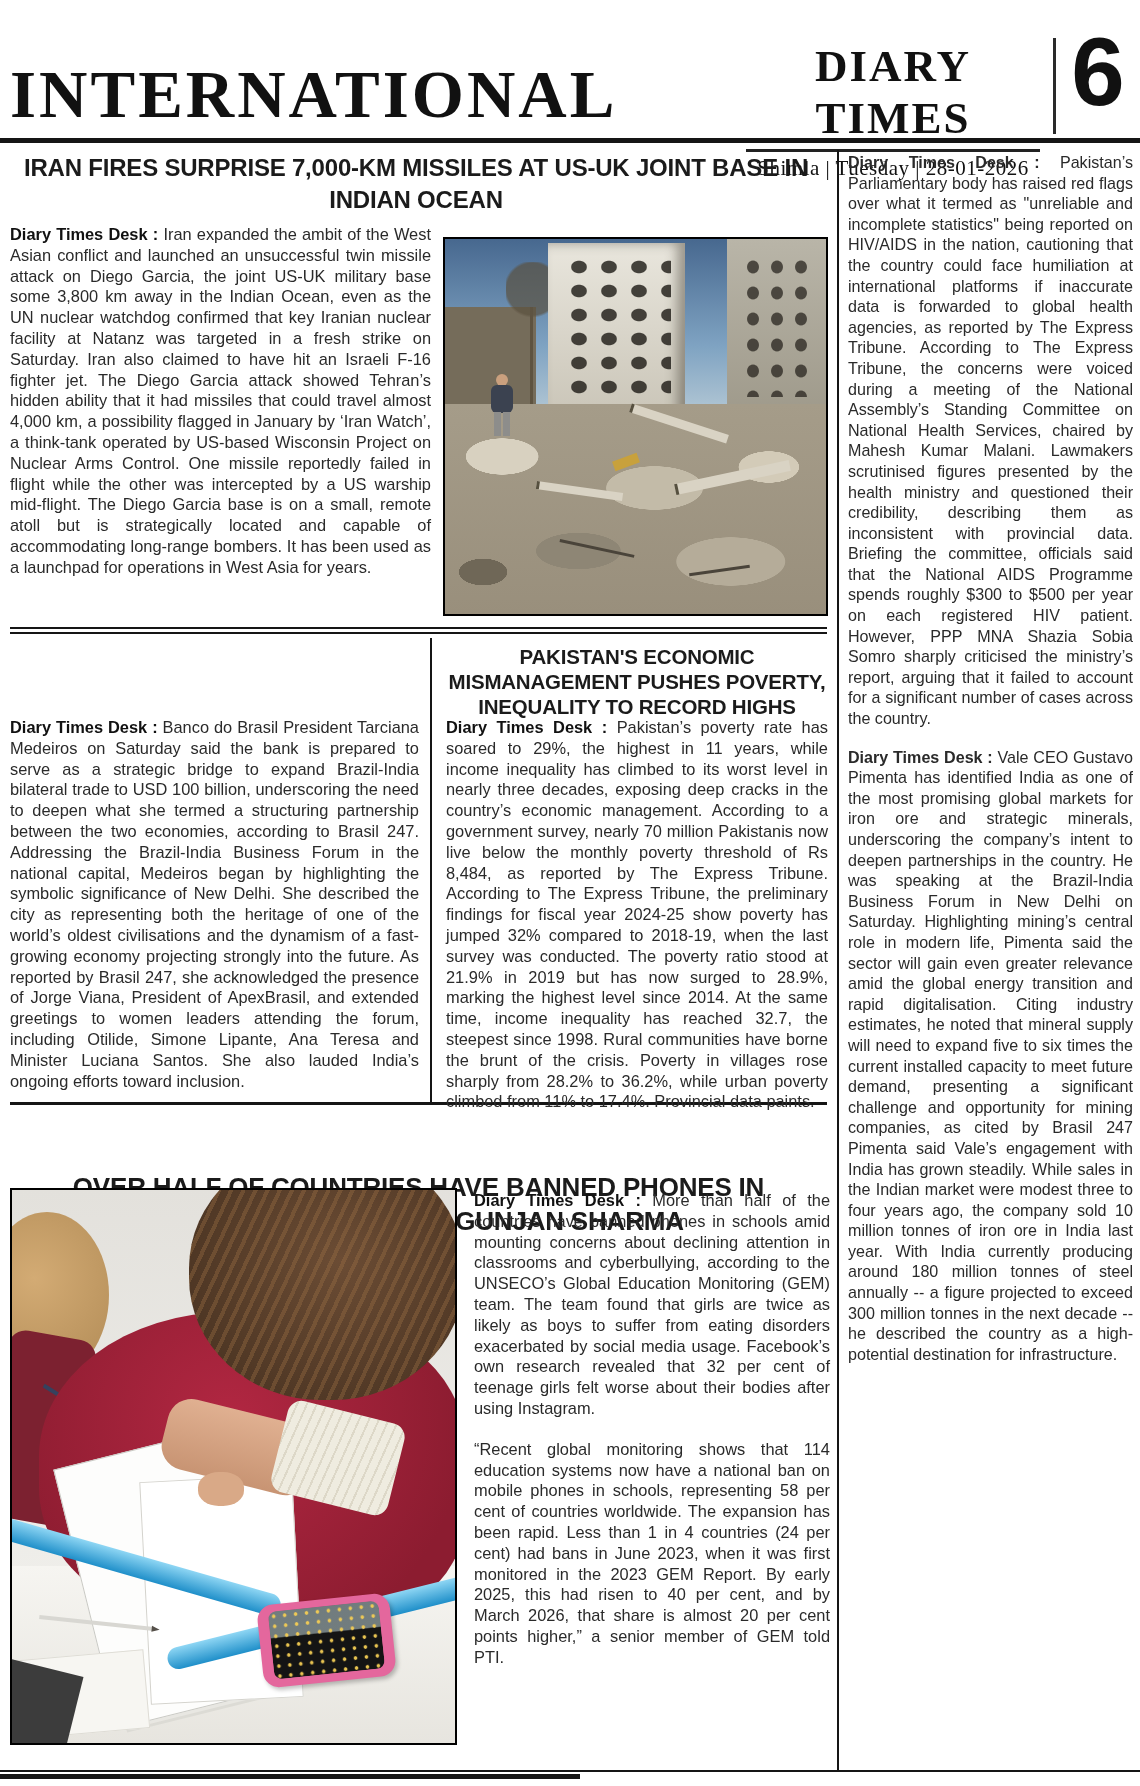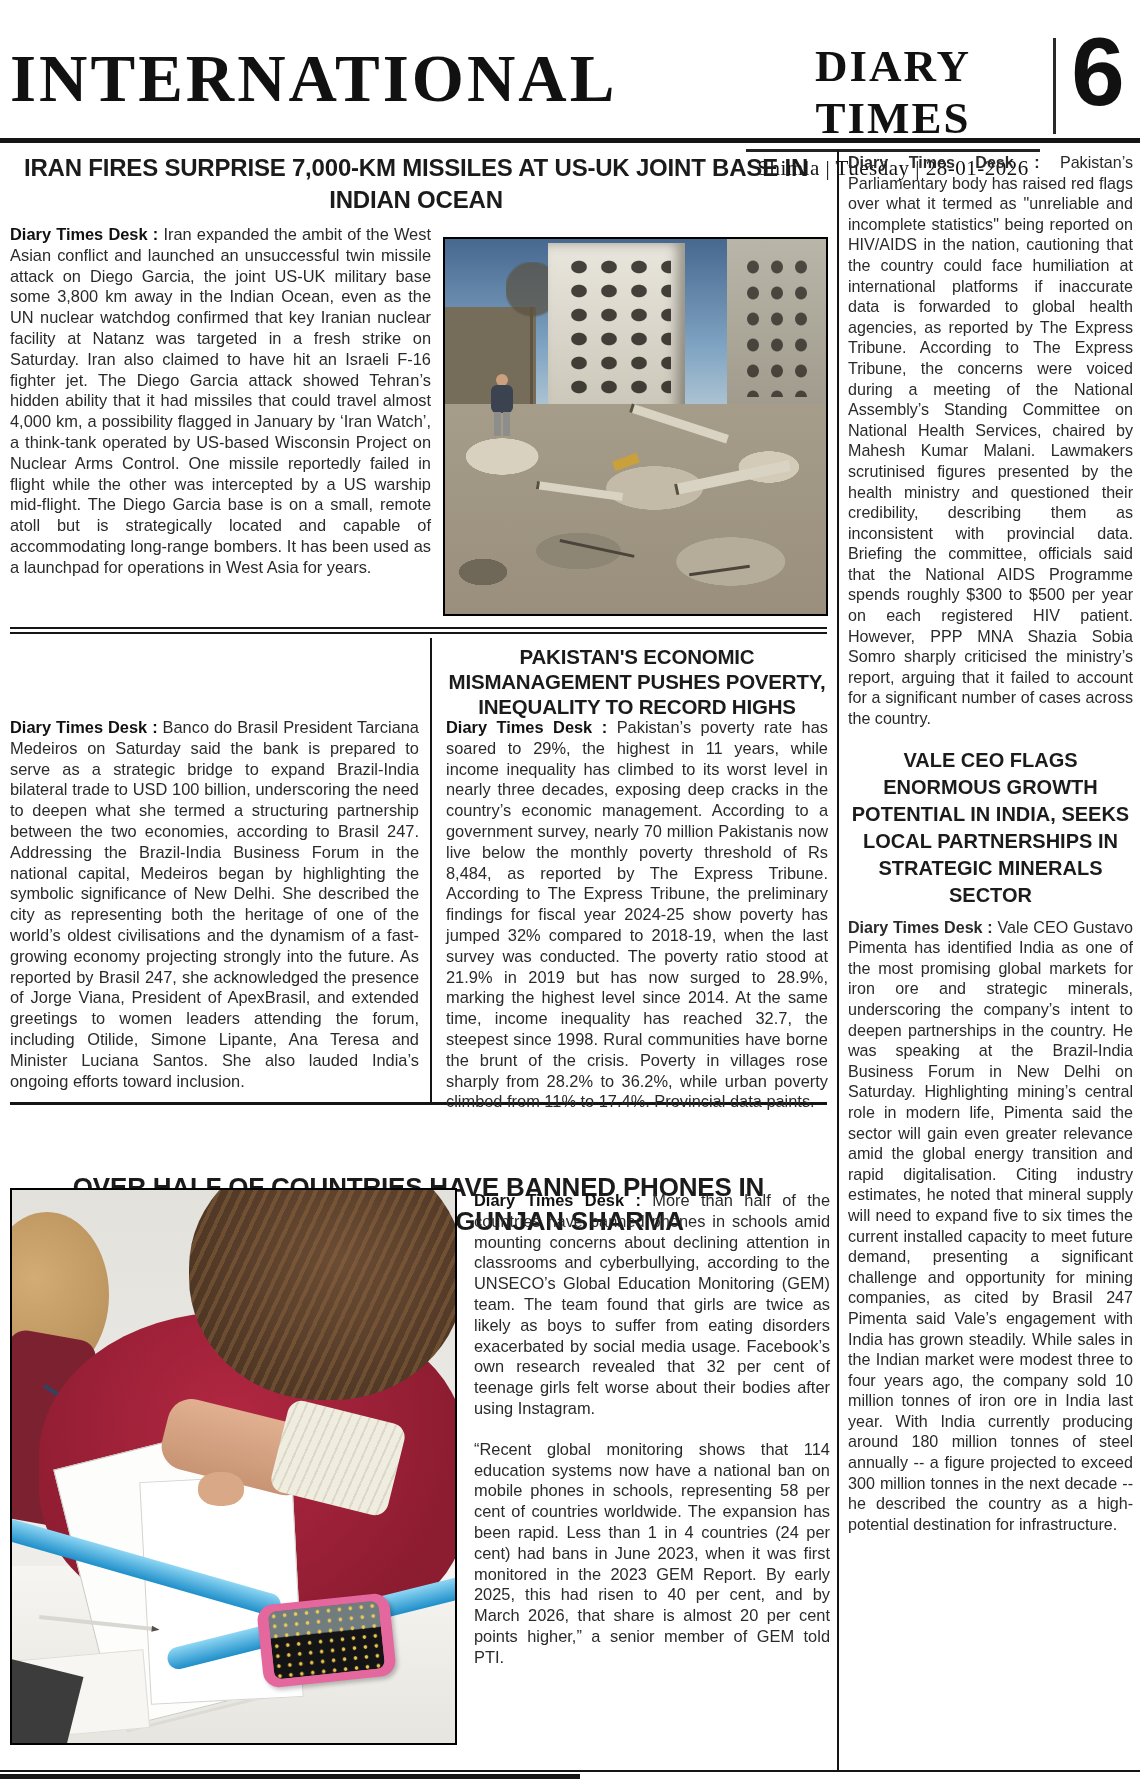--- a/index.html
+++ b/index.html
@@ -1,21 +1,21 @@
 <!DOCTYPE html>
 <html><head>
 <meta charset="utf-8">
 <style>
   html,body{margin:0;padding:0;background:#fff;}
   .page{position:relative;width:1140px;height:1786px;background:#fff;overflow:hidden;
         font-family:"Liberation Sans","DejaVu Sans",sans-serif;color:#1c1c1c;}
   .abs{position:absolute;}
   .rule{position:absolute;background:#151515;}
   
-  .intl{position:absolute;left:10px;top:40px;font-family:"Liberation Serif","DejaVu Serif",serif;
+  .intl{position:absolute;left:10px;top:56px;font-family:"Liberation Serif","DejaVu Serif",serif;
         font-weight:700;font-size:67px;letter-spacing:3px;color:#111;}
   .mast{position:absolute;left:742px;top:40px;width:302px;text-align:center;color:#111;}
   .mast-title{font-family:"Liberation Serif","DejaVu Serif",serif;font-size:45px;letter-spacing:2px;font-weight:bold;}
   .mast-rule{height:3px;background:#222;margin:5px 4px 4px 4px;}
   .dateline{font-family:"Liberation Serif","DejaVu Serif",serif;font-size:21px;letter-spacing:.5px;}
   .mast-vr{position:absolute;left:1053px;top:38px;width:3px;height:96px;background:#2a2a2a;}
   .pageno{position:absolute;left:1058px;top:22px;width:80px;text-align:center;
           font-size:96px;font-weight:900;line-height:1.05;color:#111;}
   
   .headline{position:absolute;text-align:center;font-weight:700;color:#1b1b1b;letter-spacing:-.2px;}
@@ -187,21 +187,20 @@
 
   <div class="headline h-mid h-a3">PAKISTAN'S ECONOMIC MISMANAGEMENT PUSHES POVERTY, INEQUALITY TO RECORD HIGHS</div>
   <div class="body b-a3">
     <p><b>Diary Times Desk :</b>
        <span>Pakistan’s poverty rate has soared to 29%, the highest in 11 years, while income inequality has climbed to its worst level in nearly three decades, exposing deep cracks in the country’s economic management. According to a government survey, nearly 70 million Pakistanis now live below the monthly poverty threshold of Rs 8,484, as reported by The Express Tribune. According to The Express Tribune, the preliminary findings for fiscal year 2024-25 show poverty has jumped 32% compared to 2018-19, when the last survey was conducted. The poverty ratio stood at 21.9% in 2019 but has now surged to 28.9%, marking the highest level since 2014. At the same time, income inequality has reached 32.7, the steepest since 1998. Rural communities have borne the brunt of the crisis. Poverty in villages rose sharply from 28.2% to 36.2%, while urban poverty climbed from 11% to 17.4%. Provincial data paints.</span></p>
   </div>
 
   <div class="rightcol">
     <p class="rbody"><b>Diary Times Desk :</b>
        <span>Pakistan’s Parliamentary body has raised red flags over what it termed as "unreliable and incomplete statistics" being reported on HIV/AIDS in the nation, cautioning that the country could face humiliation at international platforms if inaccurate data is forwarded to global health agencies, as reported by The Express Tribune. According to The Express Tribune, the concerns were voiced during a meeting of the National Assembly’s Standing Committee on National Health Services, chaired by Mahesh Kumar Malani. Lawmakers scrutinised figures presented by the health ministry and questioned their credibility, describing them as inconsistent with provincial data. Briefing the committee, officials said that the National AIDS Programme spends roughly $300 to $500 per year on each registered HIV patient. However, PPP MNA Shazia Sobia Somro sharply criticised the ministry’s report, arguing that it failed to account for a significant number of cases across the country.</span></p>
-    <div class="rhead">VALE CEO FLAGS ENORMOUS GROWTH POTENTIAL IN INDIA, SEEKS LOCAL PARTNERSHIPS IN STRATEGIC MINERALS SECTOR</div>
     <p class="rbody"><b>Diary Times Desk :</b>
        <span>Vale CEO Gustavo Pimenta has identified India as one of the most promising global markets for iron ore and strategic minerals, underscoring the company’s intent to deepen partnerships in the country. He was speaking at the Brazil-India Business Forum in New Delhi on Saturday. Highlighting mining’s central role in modern life, Pimenta said the sector will gain even greater relevance amid the global energy transition and rapid digitalisation. Citing industry estimates, he noted that mineral supply will need to expand five to six times the current installed capacity to meet future demand, presenting a significant challenge and opportunity for mining companies, as cited by Brasil 247 Pimenta said Vale’s engagement with India has grown steadily. While sales in the Indian market were modest three to four years ago, the company sold 10 million tonnes of iron ore in India last year. With India currently producing around 180 million tonnes of steel annually -- a figure projected to exceed 300 million tonnes in the next decade -- he described the country as a high-potential destination for infrastructure.</span></p>
   </div>
 
   <div class="headline h-a6">OVER HALF OF COUNTRIES HAVE BANNED PHONES IN SCHOOLS: UNESCO BY GUNJAN SHARMA</div>
 
   <div class="photo photo2">
     <div class="p2-wall"></div>
     <div class="p2-desk"></div>
     <div class="p2-blonde"></div>

